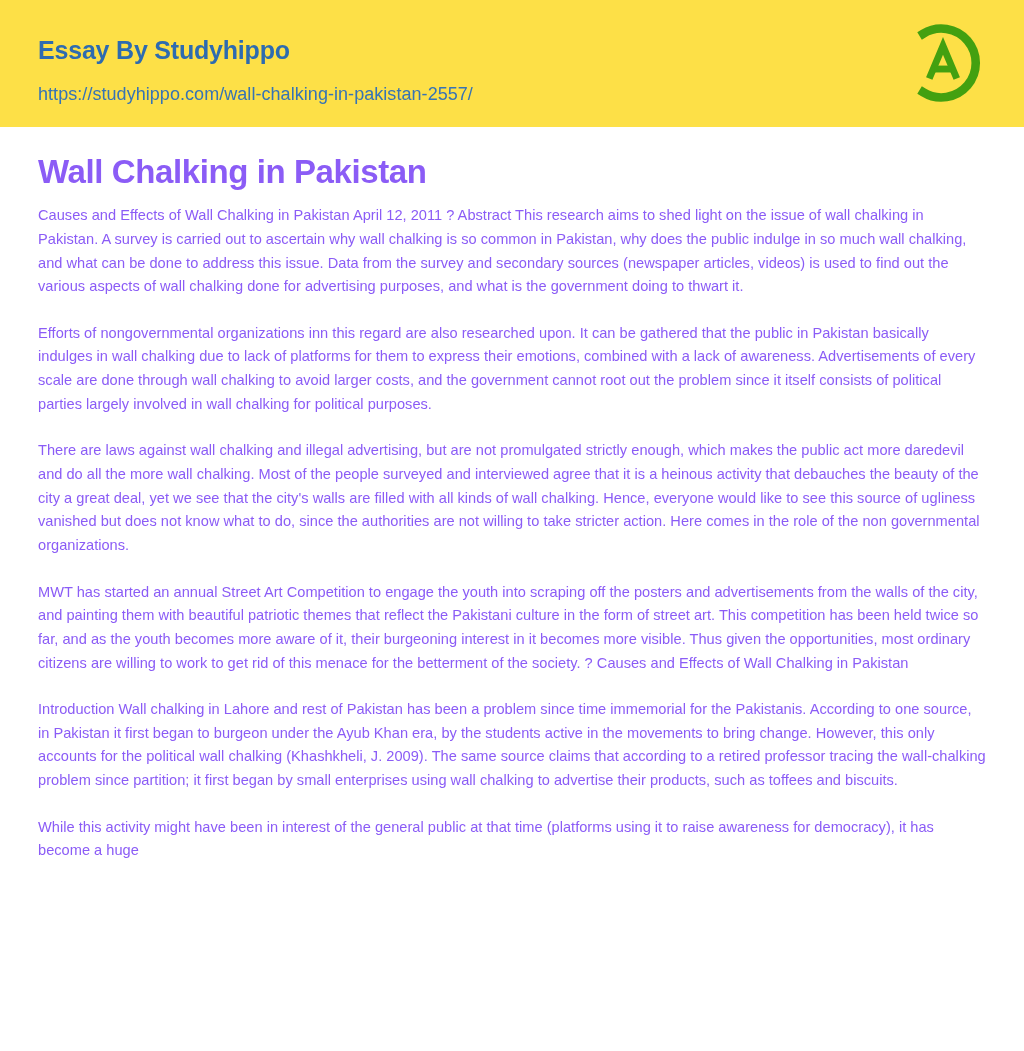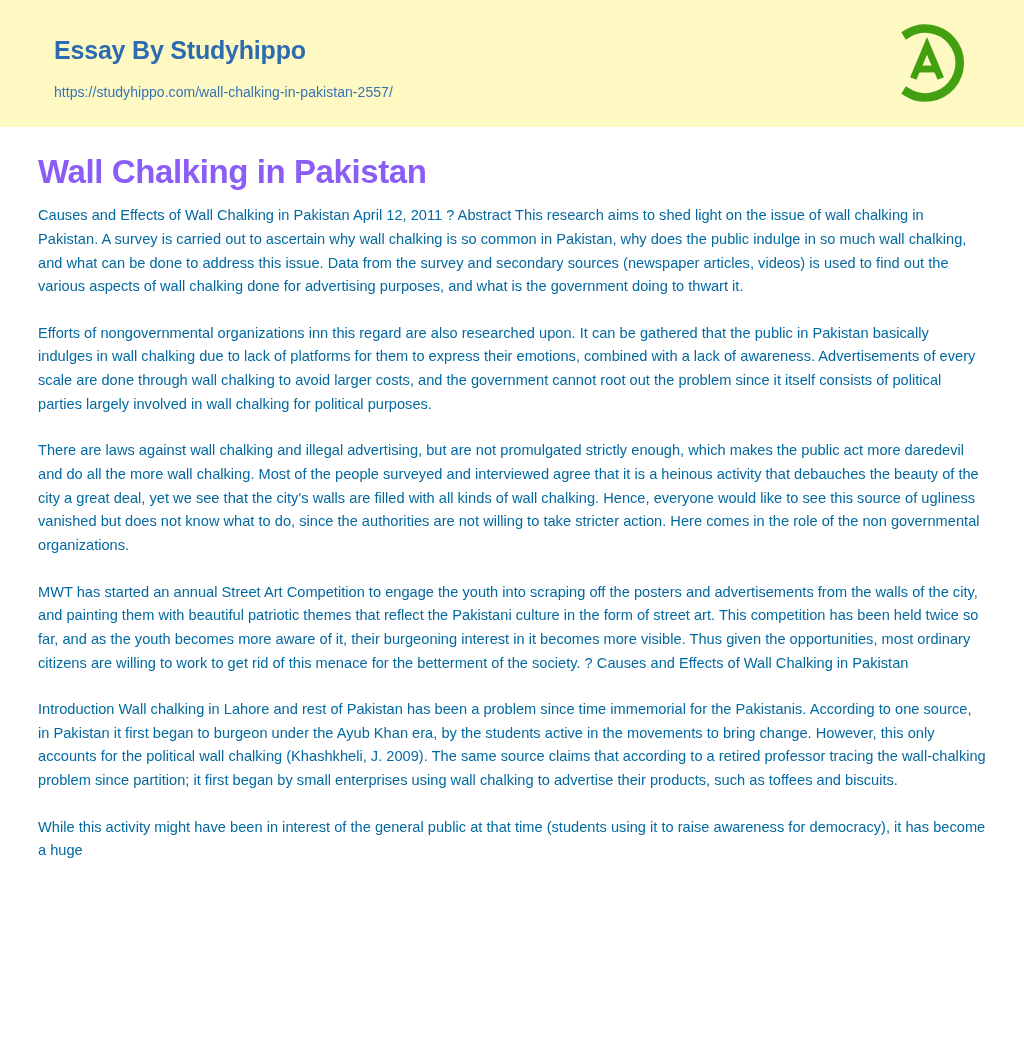--- a/index.html
+++ b/index.html
@@ -11,44 +11,44 @@
     height: 1051px;
     background: #ffffff;
     font-family: "Liberation Sans", "DejaVu Sans", sans-serif;
     overflow: hidden;
   }
 
   
   .site-header {
     position: relative;
     height: 127px;
-    background: #fef9c3;
+    background: #fde047;
     box-sizing: border-box;
-    padding: 0 52px;
+    padding: 0 36px;
   }
   .header-inner {
     position: relative;
     height: 100%;
   }
   .brand-title {
     position: absolute;
     left: 2px;
     top: 37px;
     margin: 0;
     font-size: 25px;
     font-weight: bold;
     letter-spacing: -0.2px;
     color: #2d6bb0;
     line-height: 1.1;
   }
   .brand-url {
     position: absolute;
     left: 2px;
     top: 84px;
-    font-size: 14px;
+    font-size: 18px;
     color: #3673b5;
     text-decoration: none;
     letter-spacing: 0.05px;
     white-space: nowrap;
   }
   .logo-mark {
     position: absolute;
     right: 2px;
     top: 20px;
     width: 86px;
@@ -69,21 +69,21 @@
     color: #8b5cf6;
     letter-spacing: -0.4px;
   }
   .article-body {
     padding-top: 12px;
   }
   .article-body p {
     margin: 0 0 23px 0;
     font-size: 14.6px;
     line-height: 1.62;
-    color: #0369a1;
+    color: #8b5cf6;
     letter-spacing: 0.02px;
   }
   .article-body p:last-child {
     margin-bottom: 0;
   }
 </style>
 </head>
 <body>
 
 <header class="site-header">
@@ -104,15 +104,15 @@
 
 <main class="article">
   <h2 class="article-title">Wall Chalking in Pakistan</h2>
 
   <div class="article-body">
     <p>Causes and Effects of Wall Chalking in Pakistan April 12, 2011 ? Abstract This research aims to shed light on the issue of wall chalking in Pakistan. A survey is carried out to ascertain why wall chalking is so common in Pakistan, why does the public indulge in so much wall chalking, and what can be done to address this issue. Data from the survey and secondary sources (newspaper articles, videos) is used to find out the various aspects of wall chalking done for advertising purposes, and what is the government doing to thwart it.</p>
     <p>Efforts of nongovernmental organizations inn this regard are also researched upon. It can be gathered that the public in Pakistan basically indulges in wall chalking due to lack of platforms for them to express their emotions, combined with a lack of awareness. Advertisements of every scale are done through wall chalking to avoid larger costs, and the government cannot root out the problem since it itself consists of political parties largely involved in wall chalking for political purposes.</p>
     <p>There are laws against wall chalking and illegal advertising, but are not promulgated strictly enough, which makes the public act more daredevil and do all the more wall chalking. Most of the people surveyed and interviewed agree that it is a heinous activity that debauches the beauty of the city a great deal, yet we see that the city's walls are filled with all kinds of wall chalking. Hence, everyone would like to see this source of ugliness vanished but does not know what to do, since the authorities are not willing to take stricter action. Here comes in the role of the non governmental organizations.</p>
     <p>MWT has started an annual Street Art Competition to engage the youth into scraping off the posters and advertisements from the walls of the city, and painting them with beautiful patriotic themes that reflect the Pakistani culture in the form of street art. This competition has been held twice so far, and as the youth becomes more aware of it, their burgeoning interest in it becomes more visible. Thus given the opportunities, most ordinary citizens are willing to work to get rid of this menace for the betterment of the society. ? Causes and Effects of Wall Chalking in Pakistan</p>
     <p>Introduction Wall chalking in Lahore and rest of Pakistan has been a problem since time immemorial for the Pakistanis. According to one source, in Pakistan it first began to burgeon under the Ayub Khan era, by the students active in the movements to bring change. However, this only accounts for the political wall chalking (Khashkheli, J. 2009). The same source claims that according to a retired professor tracing the wall-chalking problem since partition; it first began by small enterprises using wall chalking to advertise their products, such as toffees and biscuits.</p>
-    <p>While this activity might have been in interest of the general public at that time (students using it to raise awareness for democracy), it has become a huge</p>
+    <p>While this activity might have been in interest of the general public at that time (platforms using it to raise awareness for democracy), it has become a huge</p>
   </div>
 </main>
 
 </body></html>

